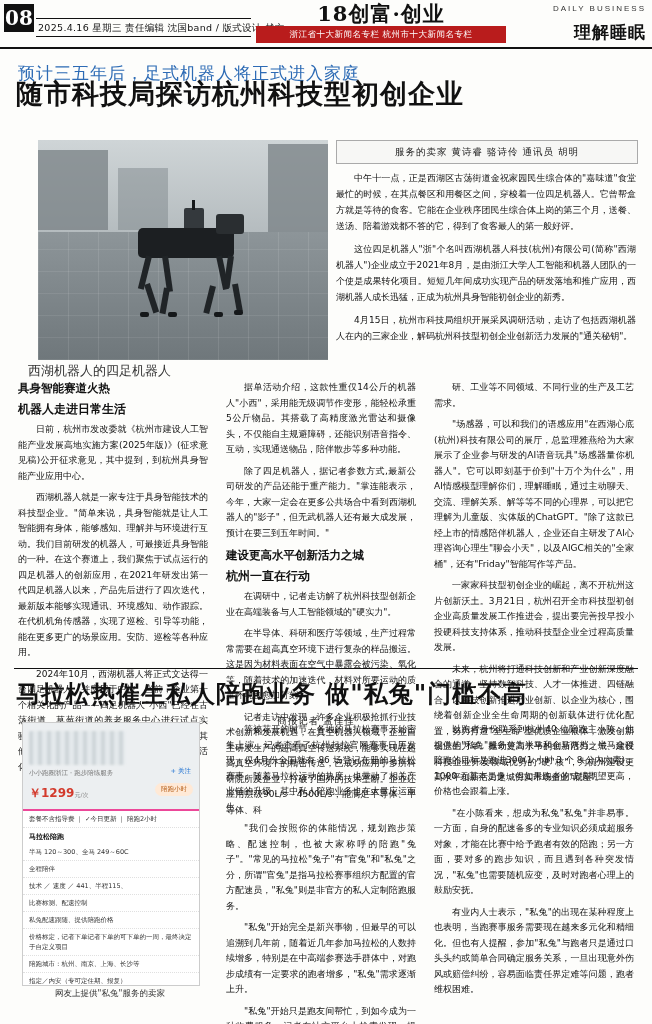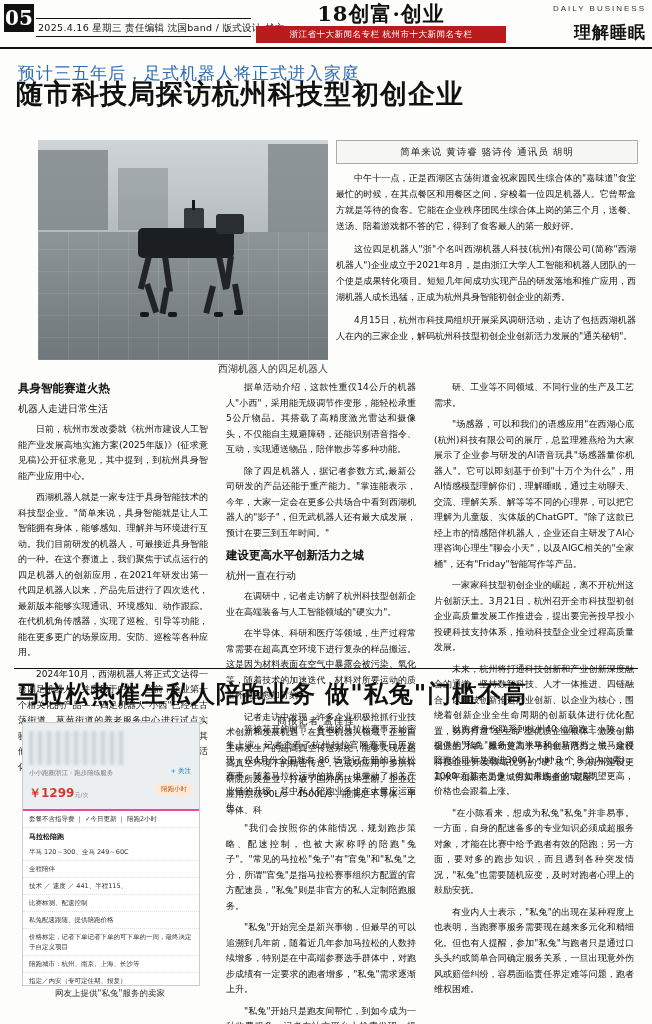--- a/index.html
+++ b/index.html
@@ -75,43 +75,43 @@
   .robot .body{position:absolute;left:14px;top:30px;width:96px;height:30px;
      background:#1c1f22;border-radius:5px;}
   .robot .headbox{position:absolute;left:92px;top:16px;width:28px;height:20px;
      background:#2a2e31;border-radius:3px;}
   .robot .antenna{position:absolute;left:60px;top:10px;width:20px;height:22px;
      background:#34393d;border-radius:2px;}
   .robot .antenna:after{content:"";position:absolute;left:8px;top:-8px;width:3px;height:10px;background:#15181a;}
   .robot .leg{position:absolute;width:6px;background:#202427;transform-origin:top center;}
   .robot .foot{position:absolute;width:9px;height:5px;background:#15181a;border-radius:2px;}
   .photo-cap{
-    position:absolute;left:38px;top:362px;width:290px;
-    font-size:10px;color:#333;text-align:right;
+    position:absolute;left:28px;top:362px;width:290px;
+    font-size:13px;color:#333;text-align:left;
   }
 
   
   .bylinebox{
     position:absolute;left:336px;top:140px;width:300px;height:22px;
     border:1px solid #aaa;display:flex;align-items:center;justify-content:center;
     font-size:9.5px;color:#222;letter-spacing:1px;background:#f7f7f5;
   }
   .topcol{
     position:absolute;top:170px;width:300px;left:336px;
     font-size:9px;line-height:16px;color:#111;text-align:justify;
   }
   .topcol p{margin:0 0 7px 0;text-indent:2em;}
 
   
   .subhead{
     font-size:11.5px;font-weight:bold;color:#111;margin:0 0 5px 0;line-height:16px;
     font-family:"DejaVu Serif","Liberation Serif",serif;
   }
   .subhead2{
-    font-size:10px;font-weight:normal;color:#111;margin:8px 0 5px 0;line-height:16px;
+    font-size:12px;font-weight:bold;color:#111;margin:8px 0 5px 0;line-height:16px;
     font-family:"DejaVu Serif","Liberation Serif",serif;
   }
   .col{position:absolute;font-size:9px;line-height:15.5px;text-align:justify;color:#111;}
   .col p{margin:0 0 6px 0;text-indent:2em;}
   #mid-col1{left:18px;top:380px;width:190px;}
   #mid-col2{left:226px;top:380px;width:190px;}
   #mid-col3{left:434px;top:380px;width:200px;}
 
   .midrule{position:absolute;left:14px;top:668px;width:624px;height:1px;background:#111;}
 
@@ -151,21 +151,21 @@
 
   #bot-col2{left:226px;top:722px;width:190px;}
   #bot-col3{left:434px;top:722px;width:200px;}
 </style>
 </head>
 <body>
 
 <div class="page">
 
   <div class="masthead">
-    <div class="mh-page-num">05</div>
+    <div class="mh-page-num">08</div>
     <div class="mh-rule-top"></div>
     <div class="mh-date">2025.4.16 星期三  责任编辑 沈国band / 版式设计 越方</div>
     <div class="mh-rule-bot"></div>
 
     <div class="mh-center">
       <div class="mh-center-title">18创富·创业</div>
       <div class="mh-center-bar">浙江省十大新闻名专栏  杭州市十大新闻名专栏</div>
     </div>
 
     <div class="mh-right">
@@ -198,21 +198,21 @@
       <div class="leg" style="left:104px;top:58px;height:32px;transform:rotate(8deg);"></div>
       <div class="leg" style="left:108px;top:86px;height:28px;transform:rotate(-10deg);"></div>
       <div class="foot" style="left:16px;top:114px;"></div>
       <div class="foot" style="left:44px;top:114px;"></div>
       <div class="foot" style="left:90px;top:114px;"></div>
       <div class="foot" style="left:110px;top:112px;"></div>
     </div>
   </div>
   <div class="photo-cap">西湖机器人的四足机器人</div>
 
-  <div class="bylinebox">简单来说 黄诗睿 骆诗伶 通讯员 胡明</div>
+  <div class="bylinebox">服务的卖家 黄诗睿 骆诗伶 通讯员 胡明</div>
   <div class="topcol">
     <p>中午十一点，正是西湖区古荡街道金祝家园民生综合体的"嘉味道"食堂最忙的时候，在其点餐区和用餐区之间，穿梭着一位四足机器人。它曾帮盒方就是等待的食客。它能在企业秩序团民生综合体上岗的第三个月，送餐、送汤、陪着游戏都不答的它，得到了食客最人的第一般好评。</p>
     <p>这位四足机器人"浙"个名叫西湖机器人科技(杭州)有限公司(简称"西湖机器人")企业成立于2021年8月，是由浙江大学人工智能和机器人团队的一个使是成果转化项目。短短几年间成功实现产品的研发落地和推广应用，西湖机器人成长迅猛，正成为杭州具身智能初创企业的新秀。</p>
     <p>4月15日，杭州市科技局组织开展采风调研活动，走访了包括西湖机器人在内的三家企业，解码杭州科技型初创企业创新活力发展的"通关秘钥"。</p>
   </div>
 
   <div class="col" id="mid-col1">
     <div class="subhead">具身智能赛道火热</div>
     <div class="subhead2" style="margin-top:0">机器人走进日常生活</div>
     <p>日前，杭州市发改委就《杭州市建设人工智能产业发展高地实施方案(2025年版)》(征求意见稿)公开征求意见，其中提到，到杭州具身智能产业应用中心。</p>

